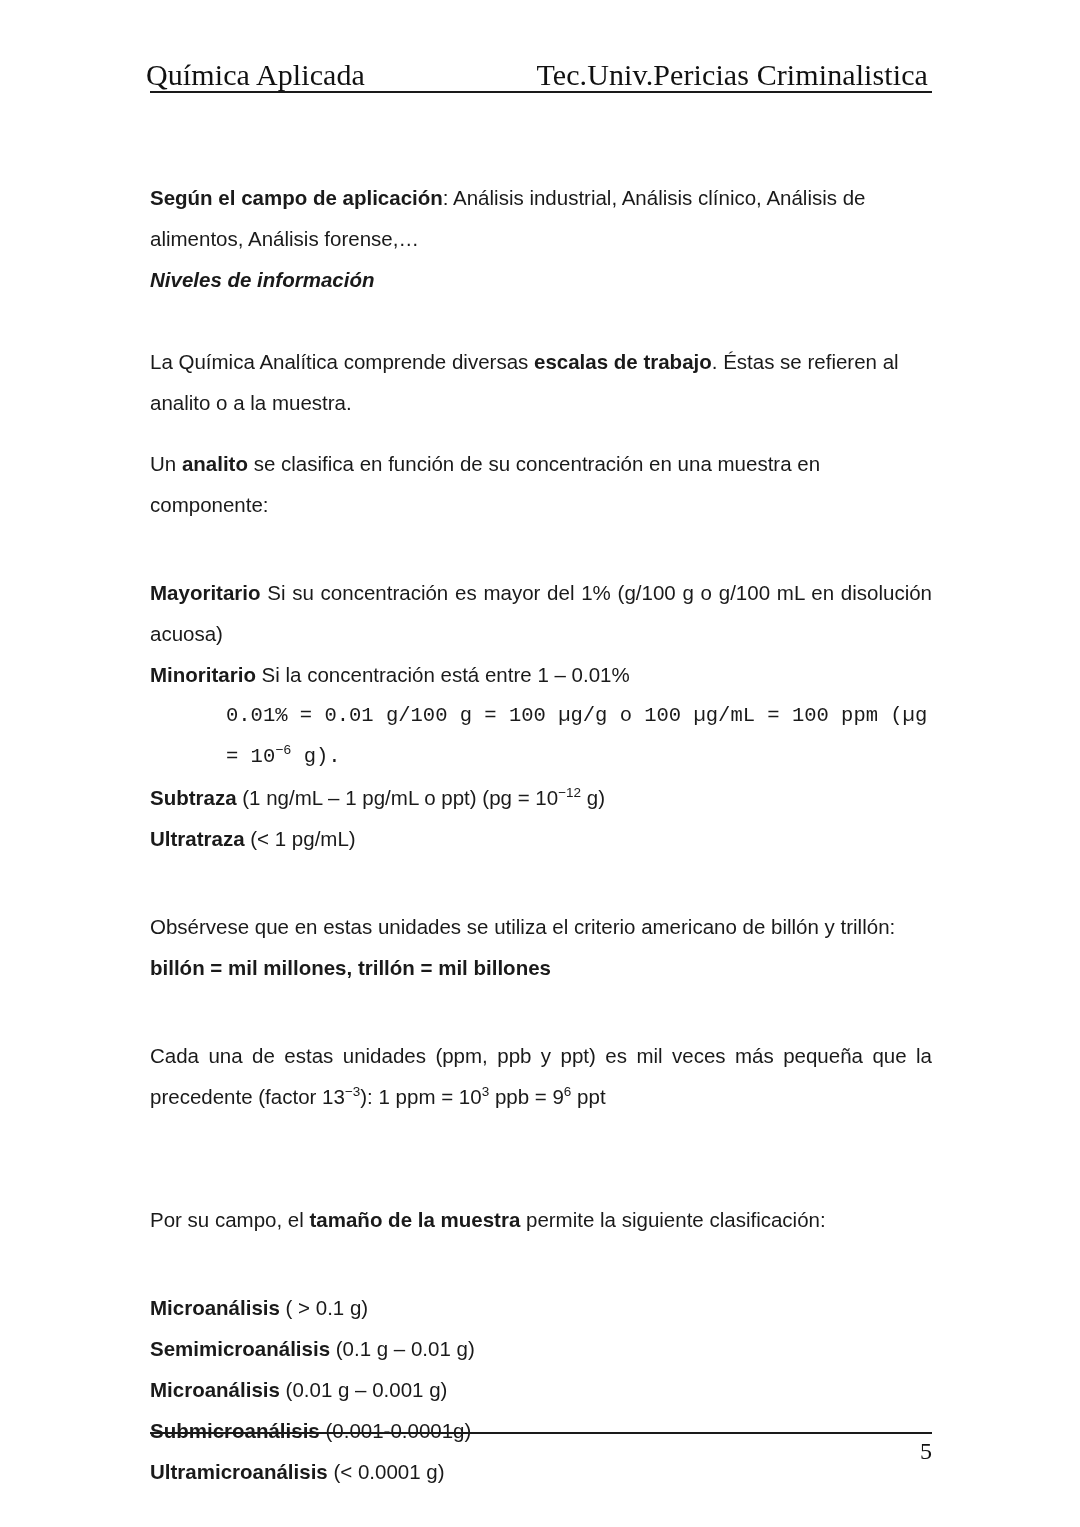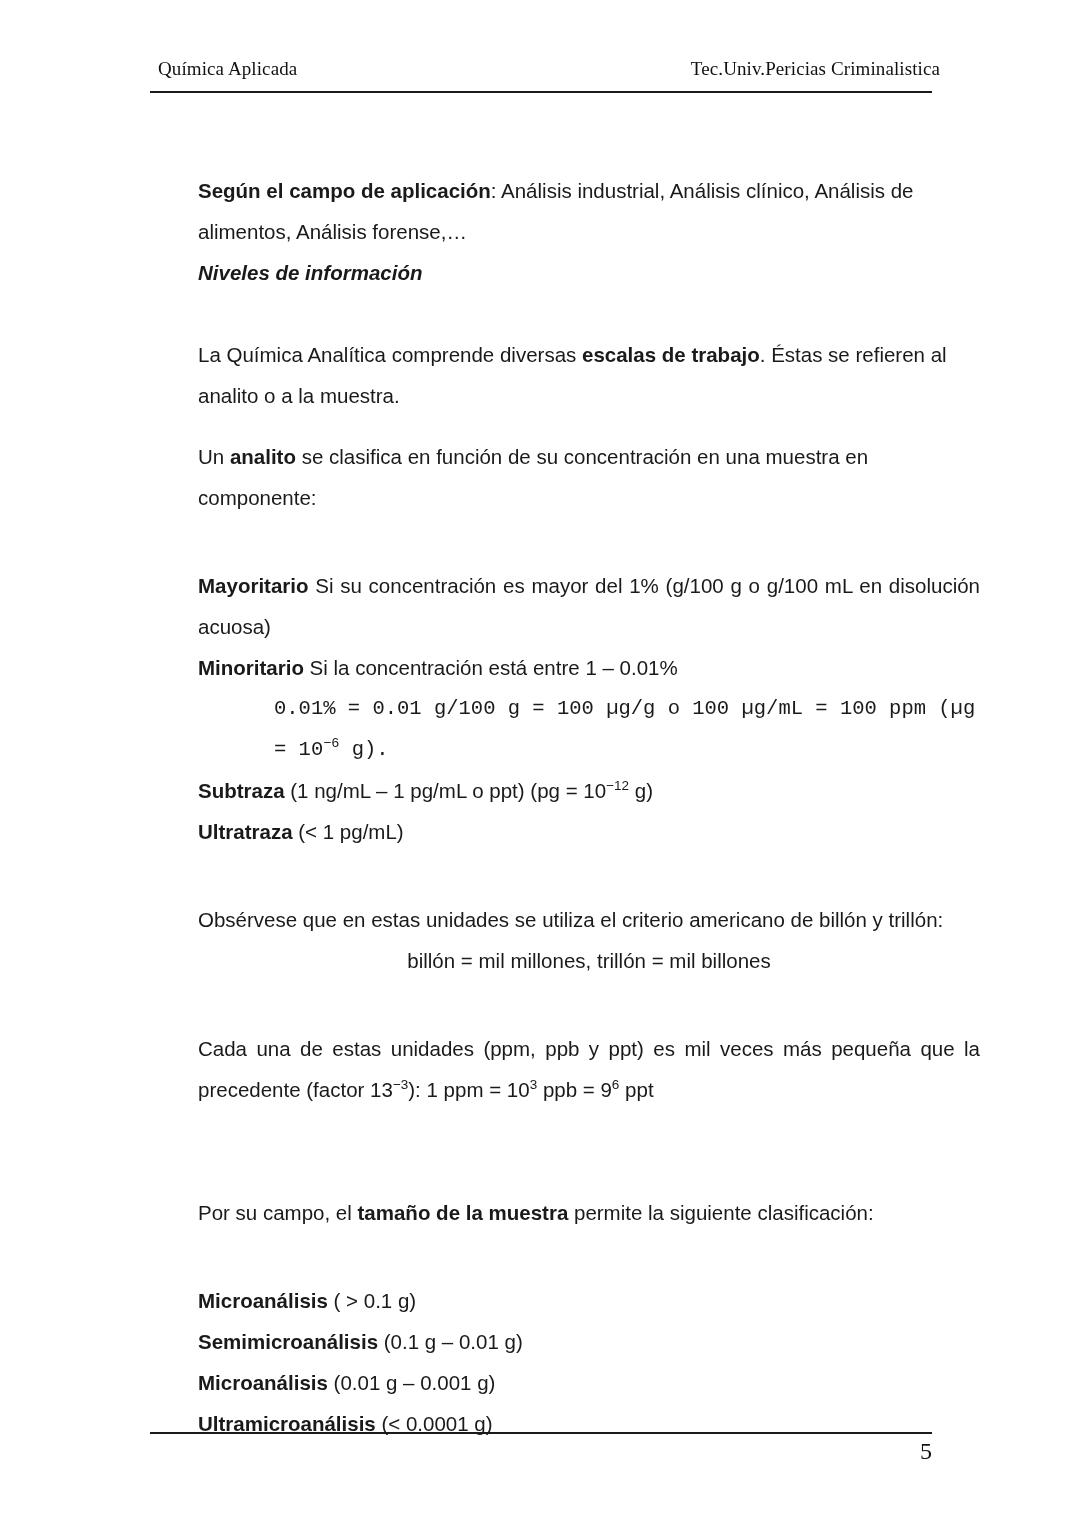--- a/index.html
+++ b/index.html
@@ -14,64 +14,63 @@
     height: 1527px;
     background: #ffffff;
     margin: 0 auto;
     overflow: hidden;
     box-sizing: border-box;
   }
 
   
   .page-header {
     position: absolute;
-    left: 158px;
+    left: 146px;
     top: 58px;
     width: 782px;
     display: flex;
     justify-content: space-between;
     align-items: center;
     font-family: "Liberation Serif", "DejaVu Serif", serif;
-    font-size: 19px;
+    font-size: 30px;
     line-height: 1.15;
     color: #111111;
     letter-spacing: 0.1px;
   }
   .header-rule {
     position: absolute;
     left: 150px;
     top: 91px;
     width: 782px;
     height: 0;
     border-top: 2px solid #1a1a1a;
   }
 
   
   .body-col {
     position: absolute;
     left: 150px;
-    top: 170px;
+    top: 177px;
     width: 782px;
     font-family: "Liberation Sans", "DejaVu Sans", sans-serif;
     font-size: 20.5px;
     line-height: 41px;
     color: #1a1a1a;
-    margin-left: 48px;
     -webkit-font-smoothing: antialiased;
   }
   .body-col p {
     margin: 0;
     padding: 0;
   }
   .para { text-align: left; }
   .para.justify {
     text-align: justify;
     text-justify: inter-word;
   }
-  .para.center { text-align: center; }
+  .para.center { text-align: left; font-weight: bold; }
   .para.indent { padding-left: 76px; font-family: Liberation Mono, monospace; }
 
   .b  { font-weight: bold; }
   .bi { font-weight: bold; font-style: italic; }
 
   
   .gap-sm { height: 20px; }
   .gap-md { height: 41px; }
   .gap-lg { height: 47px; }
 
@@ -155,20 +154,21 @@
     <p class="para"><span>Por su campo, el </span><span class="b">tamaño de la muestra</span><span> permite la siguiente clasificación:</span></p>
 
     <div class="gap-lg"></div>
 
     <p class="para"><span class="b">Microanálisis</span><span>  ( &gt; 0.1 g)</span></p>
 
     <p class="para"><span class="b">Semimicroanálisis</span><span>  (0.1 g – 0.01 g)</span></p>
 
     <p class="para"><span class="b">Microanálisis</span><span>  (0.01 g – 0.001 g)</span></p>
 
+    <p class="para"><span class="b">Submicroanálisis</span><span>  (0.001-0.0001g)</span></p>
 
     <p class="para"><span class="b">Ultramicroanálisis</span><span>  (&lt; 0.0001 g)</span></p>
 
   </div>
 
   <div class="footer-rule"></div>
   <div class="page-footer">
     <span>5</span>
   </div>
 

